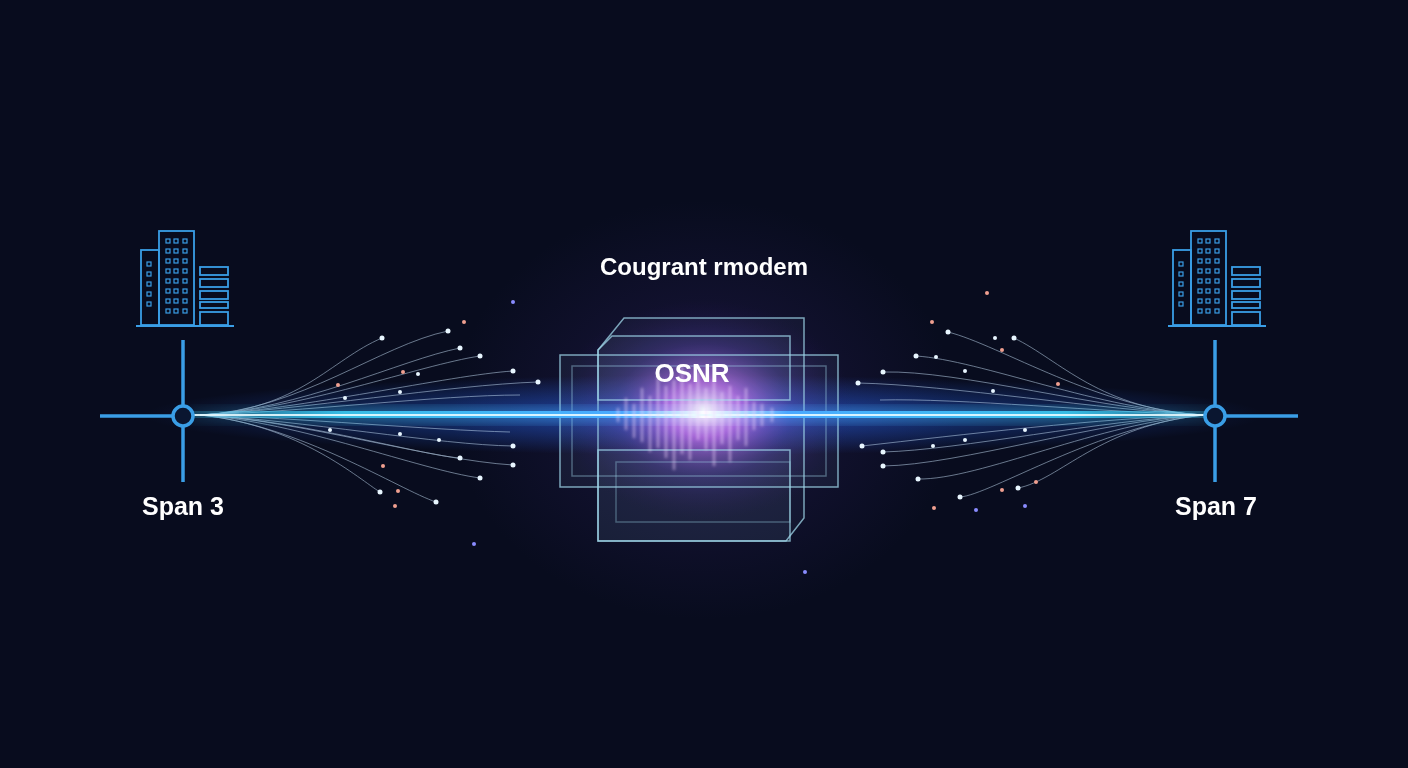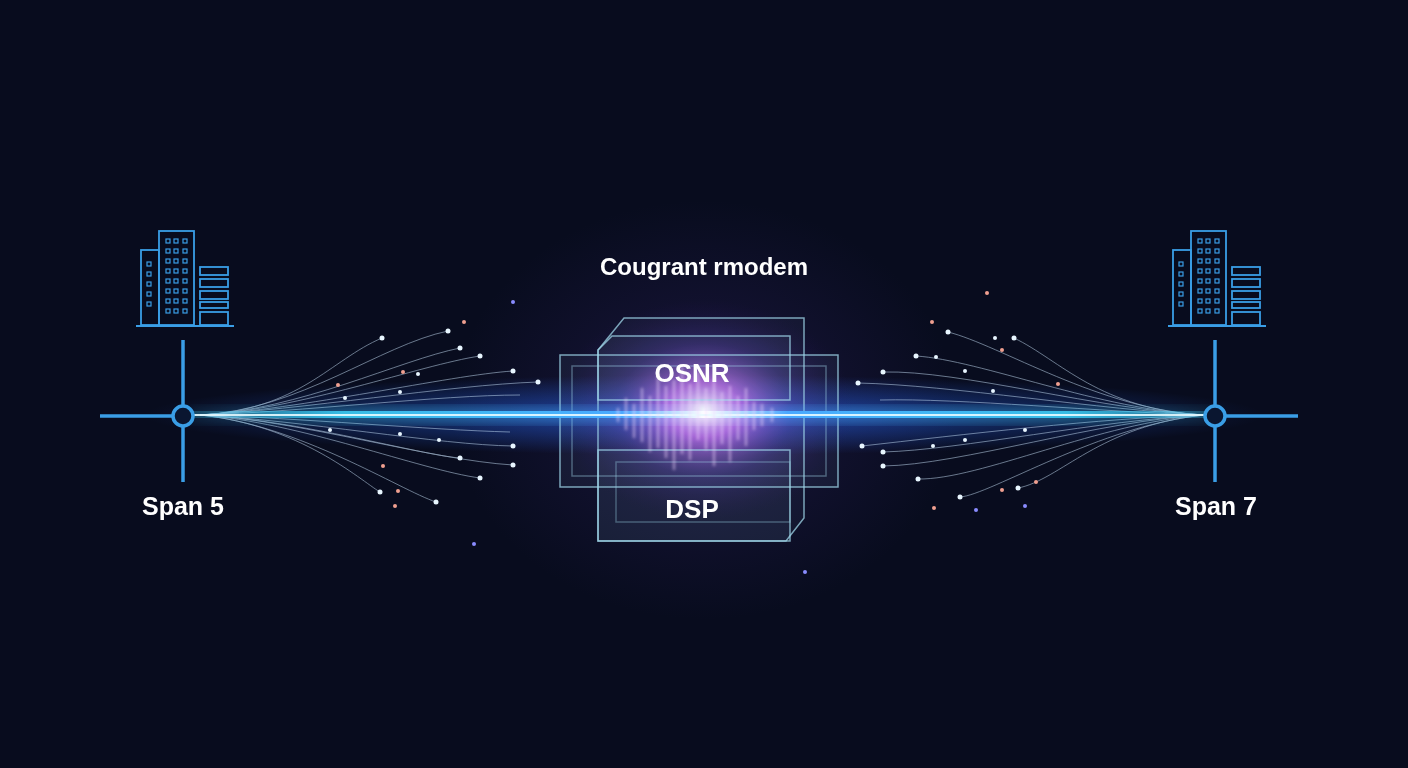--- a/index.html
+++ b/index.html
@@ -275,17 +275,16 @@
           <rect x="47" y="79" width="4" height="4"></rect>
       </g>
     </g>
   </svg>
 
   <div class="label title">
     <div>Cougrant rmodem</div>
   </div>
 
   <div class="label box-label" style="left:612px;top:358px;width:160px;">OSNR</div>
-  <div class="label box-label" style="left:612px;top:494px;width:160px;">DSP</div>
-
-  <div class="label span-label" style="left:113px;top:492px;width:140px;">Span 5</div>
+
+  <div class="label span-label" style="left:113px;top:492px;width:140px;">Span 3</div>
   <div class="label span-label" style="left:1146px;top:492px;width:140px;">Span 7</div>
 </div>
 
 </body></html>

